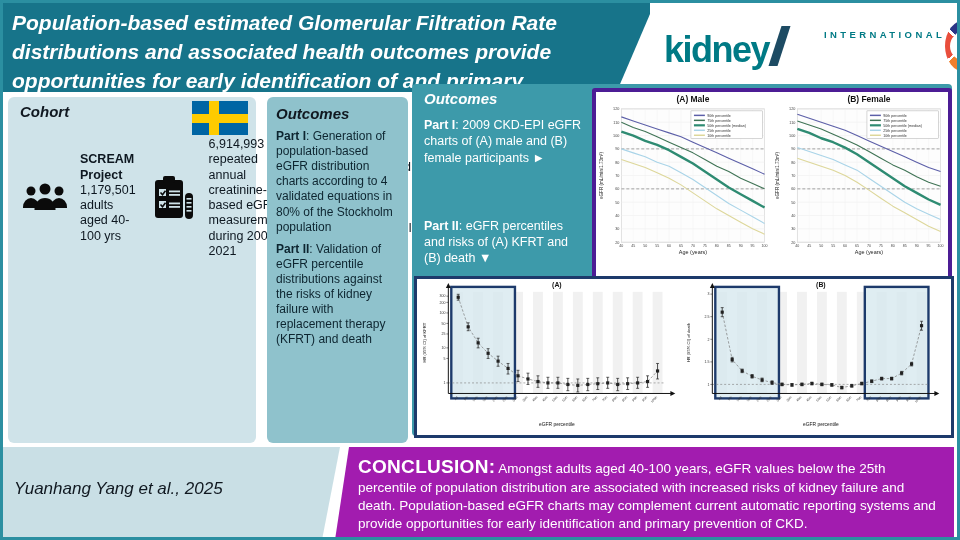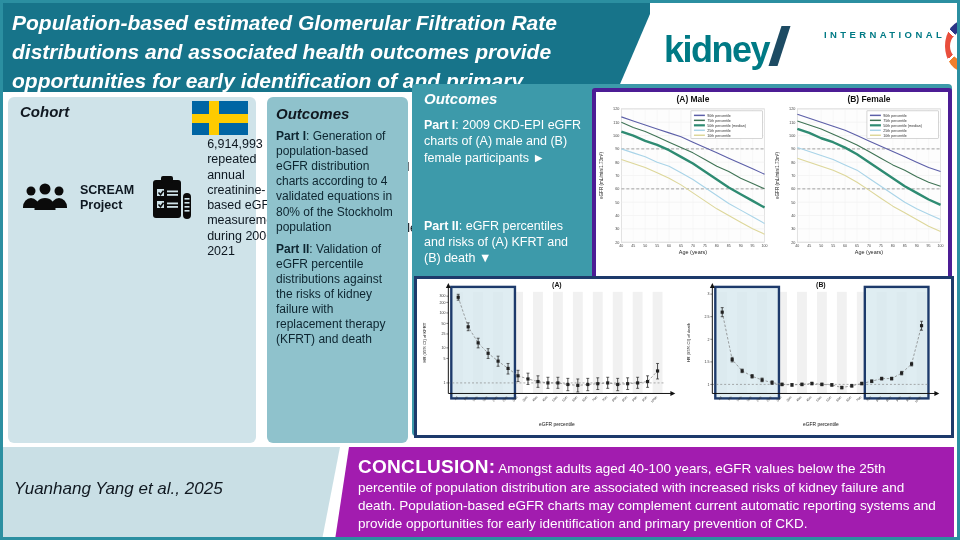--- a/index.html
+++ b/index.html
@@ -117,20 +117,22 @@
           <circle cx="10" cy="9" r="4.5"></circle>
             <path d="M2 25 a8 9 0 0 1 16 0 v1 H2 z"></path>
           <circle cx="38" cy="9" r="4.5"></circle>
             <path d="M30 25 a8 9 0 0 1 16 0 v1 h-16 z"></path>
           <circle cx="24" cy="7" r="5.5"></circle>
             <path d="M13.5 27 a10.5 11 0 0 1 21 0 v1 h-21 z"></path>
         </svg>
       </span>
       <div class="c-txt">
         <div class="c-title">SCREAM Project</div>
+        <div class="pre">1,179,501 adults
+aged 40-100 yrs</div>
       </div>
     </div>
     <div class="c-row">
       <span class="c-ic">
         <svg width="42" height="46" viewBox="0 0 42 46" class="icon-black">
           <rect x="2" y="5" width="28" height="38" rx="3"></rect>
           <rect x="10" y="1" width="12" height="7" rx="2"></rect>
           <rect x="6" y="14" width="7" height="7" fill="#cfe3e9"></rect>
             <path d="M7.5 17.5 l2 2.2 3-4" stroke="#0b0b0b" stroke-width="1.6" fill="none"></path>
           <rect x="16" y="15.5" width="11" height="1.8" fill="#cfe3e9"></rect>

